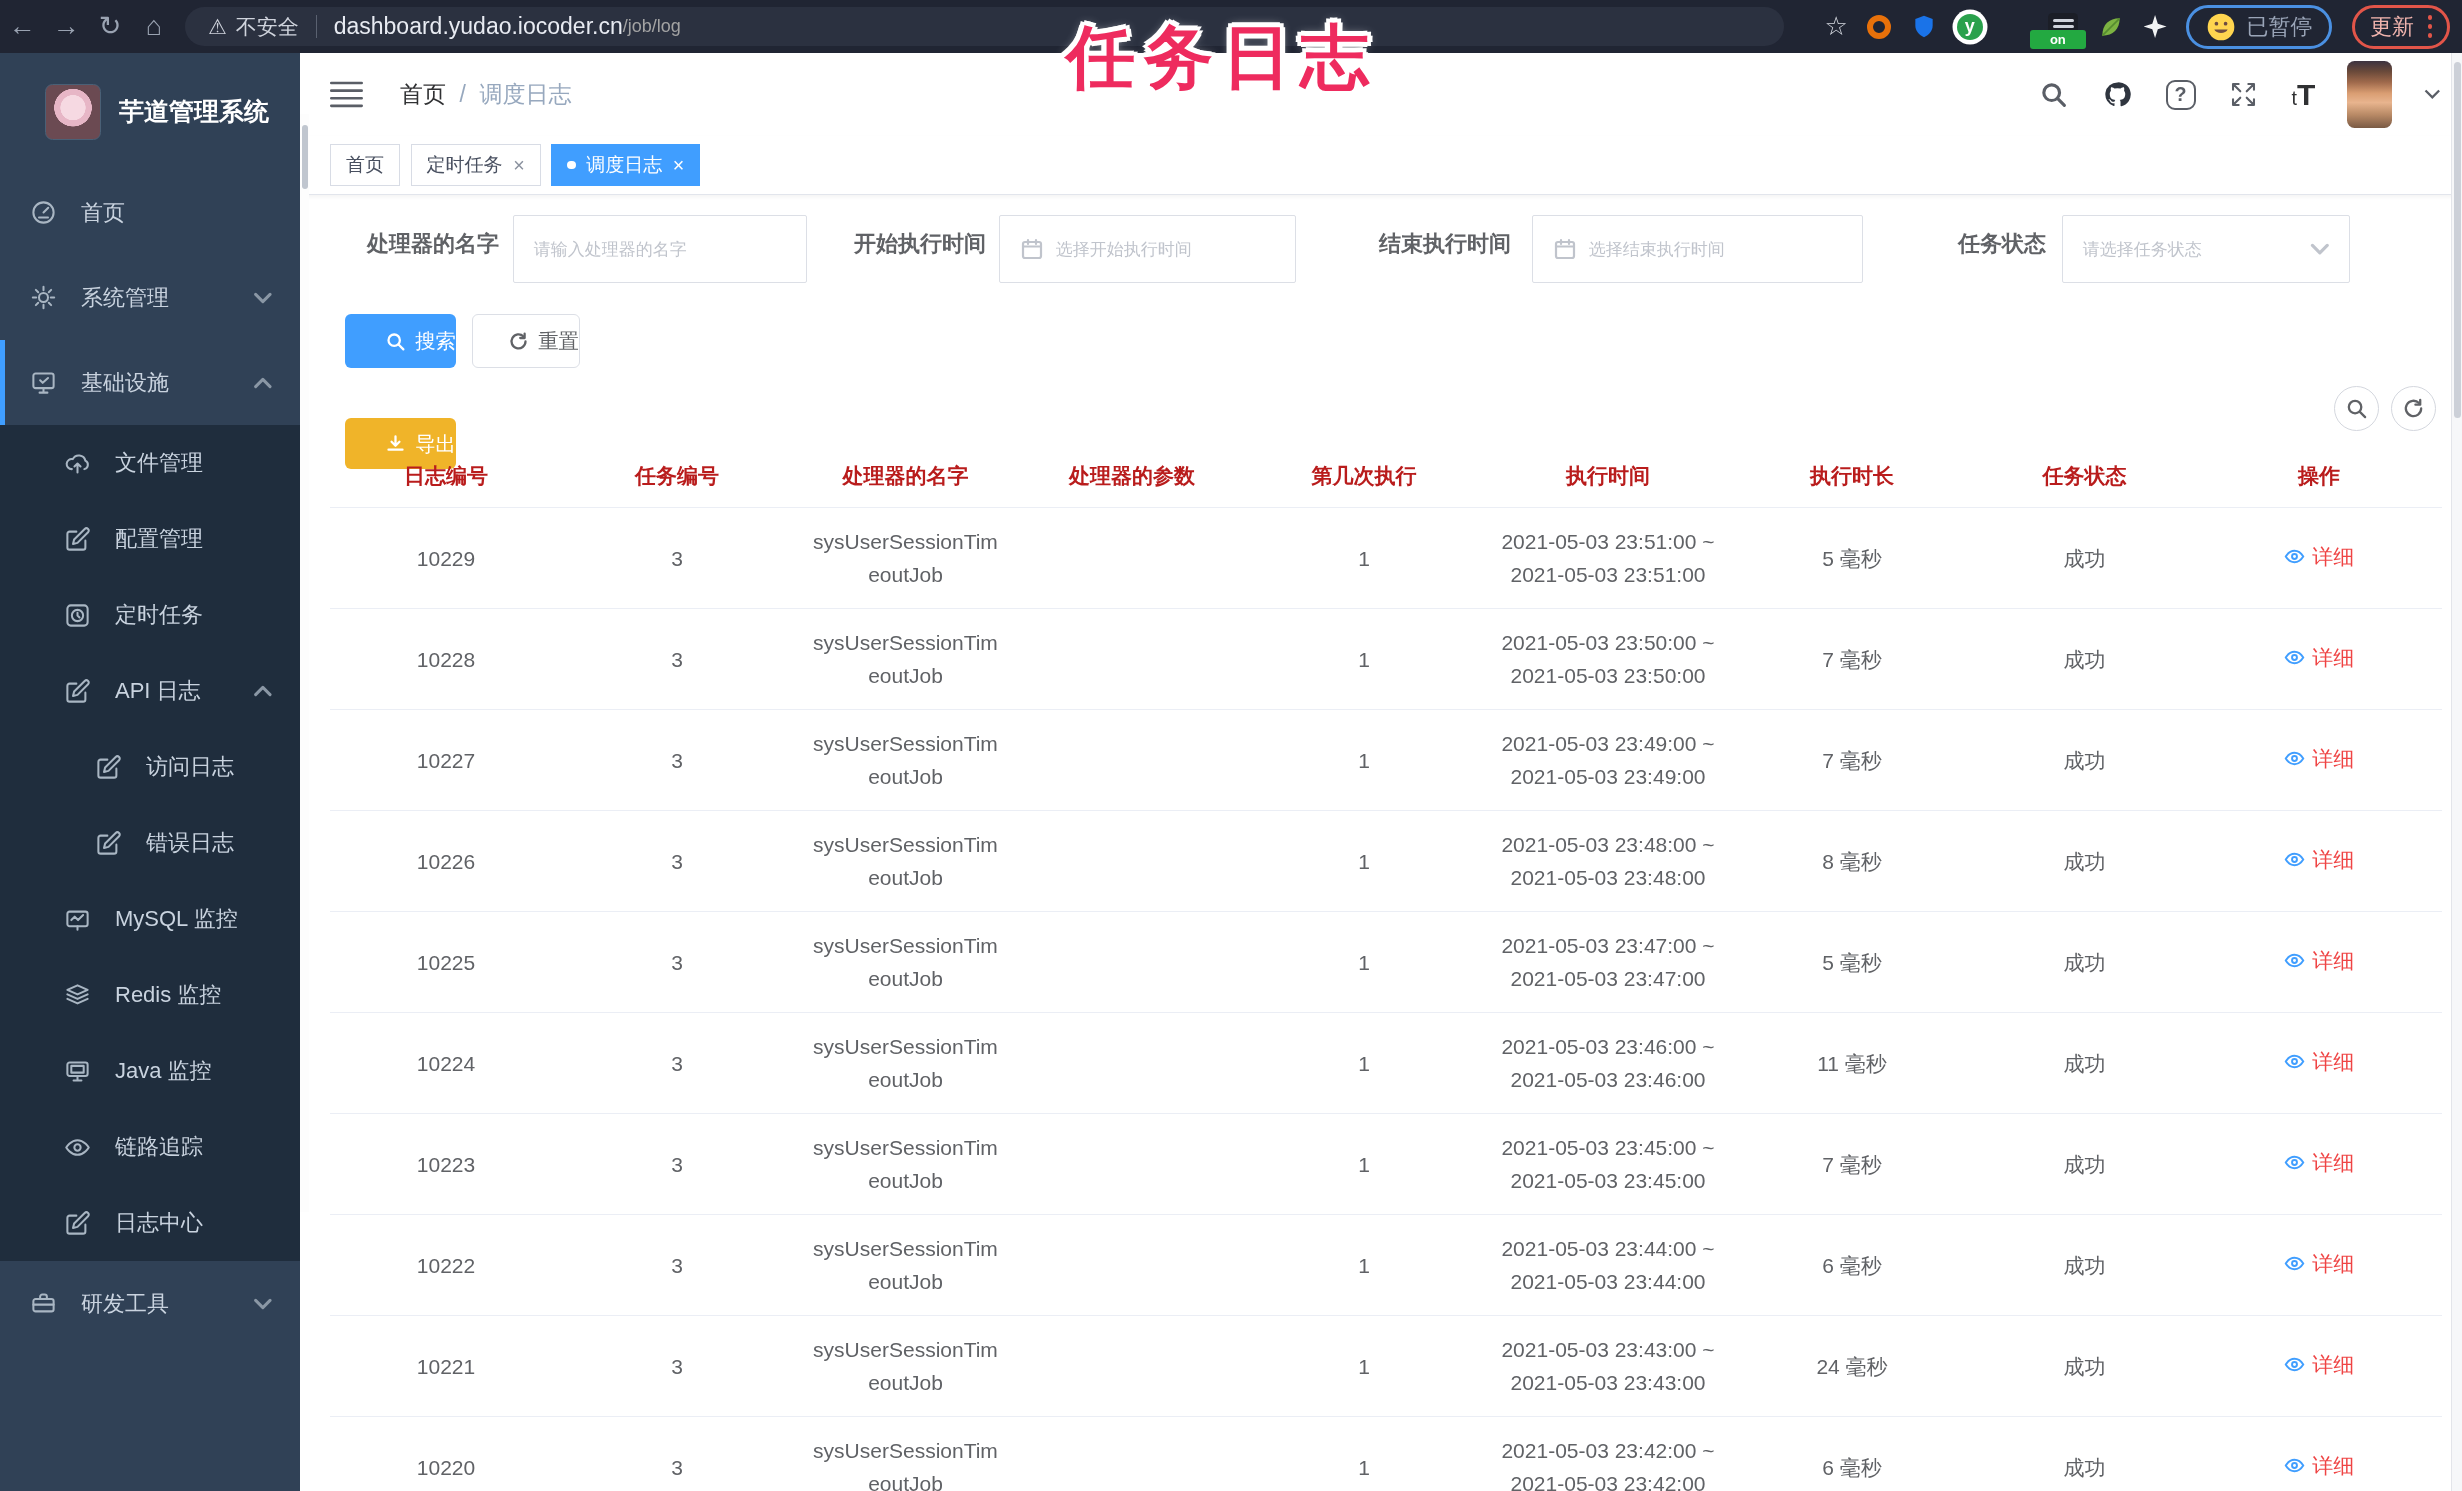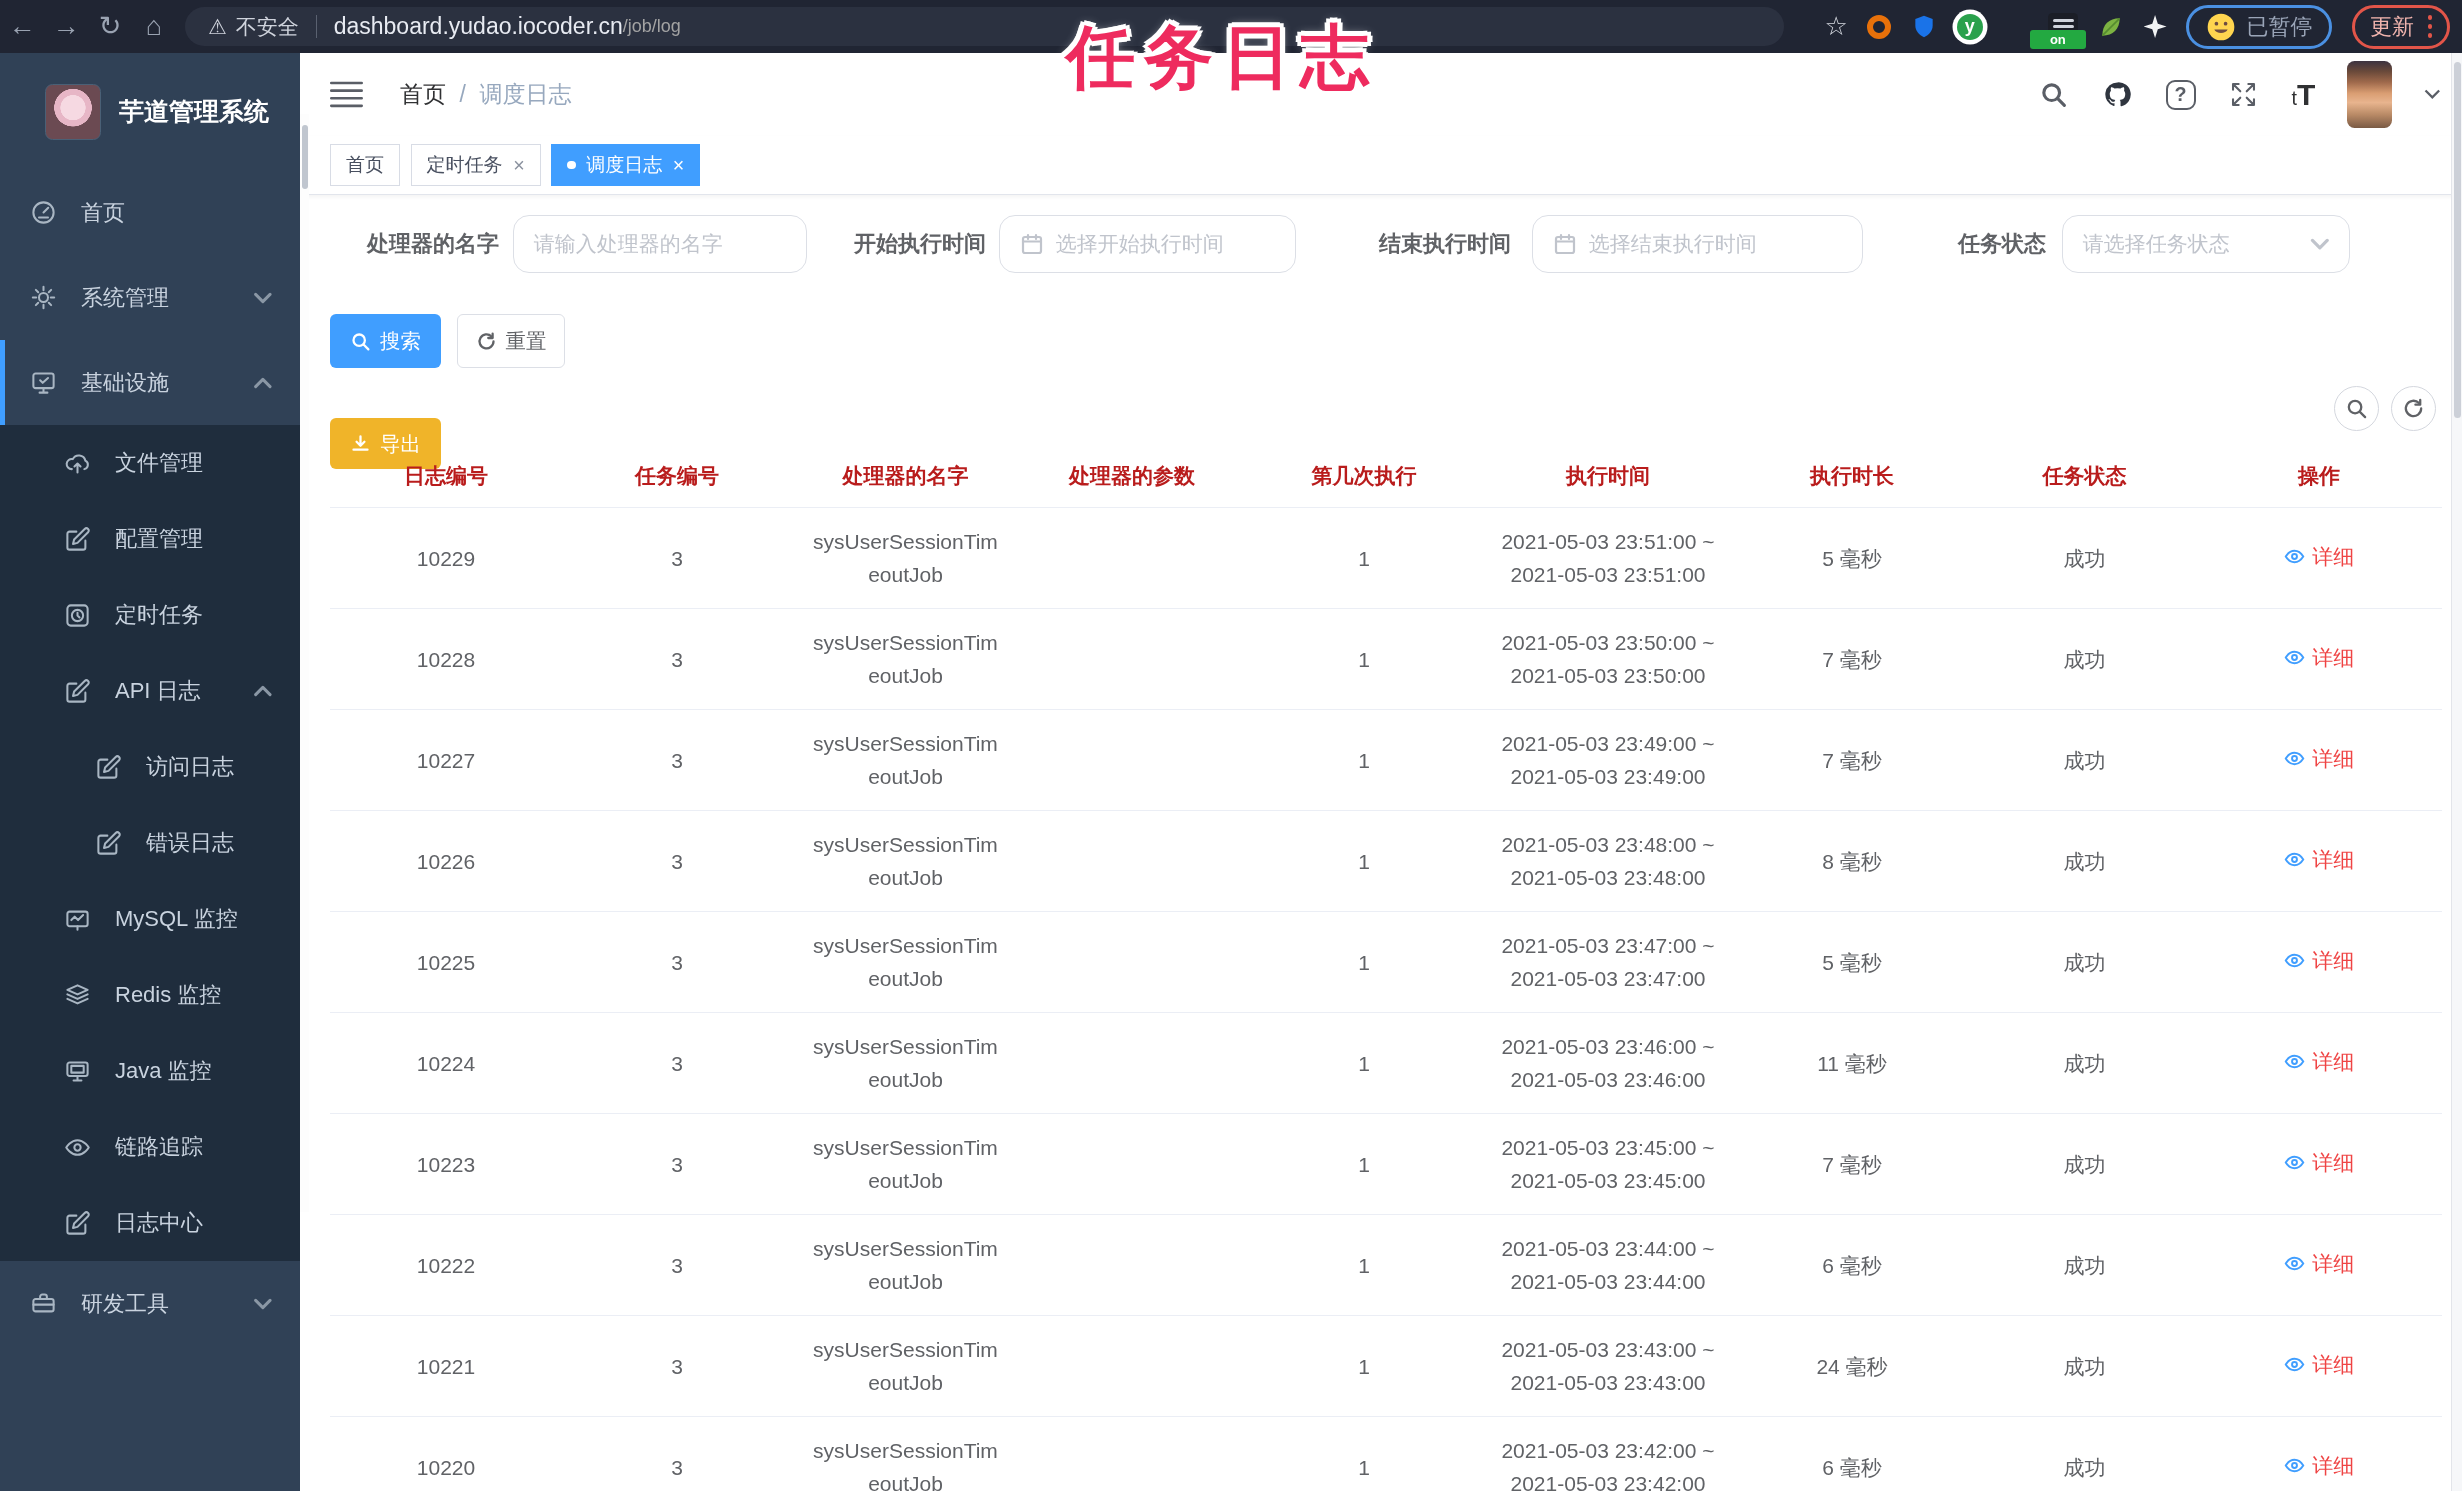--- a/index.html
+++ b/index.html
@@ -77,28 +77,28 @@
 
   .tags-bar { height:59px; border-bottom:1.5px solid #e2e5ec; box-shadow:0 2.3px 4.5px rgba(0,0,0,.05); display:flex; align-items:center; padding-left:30px; gap:10.6px; }
   .tag { height:42px; display:inline-flex; align-items:center; gap:10.6px; padding:0 15px; border:1.5px solid #d8dce5; background:#fff; font-size:19px; color:#495060; cursor:default; }
   .tag .close { font-size:19.7px; color:#8a919e; }
   .tag.active { background:#409eff; border-color:#409eff; color:#fff; }
   .tag.active .close { color:#fff; }
   .tag .dot { width:8.3px; height:8.3px; border-radius:50%; background:#fff; }
 
   .content { position:absolute; left:0; right:0; top:142px; bottom:0; }
   .flabel { position:absolute; height:58px; line-height:58px; font-size:22px; font-weight:bold; color:#606266; top:20.4px; }
-  .inp { position:absolute; top:20.4px; height:58px; border:1.5px solid #dcdfe6; border-radius:16px; background:#fff; display:flex; align-items:center; padding:0 19.7px; font-size:21px; }
+  .inp { position:absolute; top:20.4px; height:68px; border:1.5px solid #dcdfe6; border-radius:2px; background:#fff; display:flex; align-items:center; padding:0 19.7px; font-size:17px; }
   .ph { color:#c0c4cc; white-space:nowrap; }
   .inp .cal { width:24px; height:24px; margin-right:12px; flex:none; }
   .inp .cal svg { display:block; stroke:#c0c4cc; fill:none; stroke-width:2.2; stroke-linecap:round; }
   .inp .dchev { margin-left:auto; width:19.7px; height:12px; }
   .inp .dchev svg { display:block; stroke:#c0c4cc; fill:none; stroke-width:2.6; stroke-linecap:round; stroke-linejoin:round; }
 
-  .btn { position:absolute; height:54px; border-radius:6px; display:flex; align-items:center; justify-content:center; gap:9px; font-size:20.4px; cursor:default; }
+  .btn { position:absolute; height:54px; border-radius:6px; display:flex; align-items:center; justify-content:flex-end; gap:9px; font-size:20.4px; cursor:default;margin-left:15px; }
   .btn svg { display:block; width:21px; height:21px; fill:none; stroke-width:2.6; stroke-linecap:round; stroke-linejoin:round; }
   .btn-search { left:30px; top:119px; width:111px; background:#409eff; color:#fff; }
   .btn-search svg { stroke:#fff; }
   .btn-reset { left:157px; top:119px; width:108px; background:#fff; border:1.5px solid #dcdfe6; color:#606266; }
   .btn-reset svg { stroke:#606266; }
   .btn-export { left:30px; top:223px; width:111px; height:51px; background:#f0b429; color:#fff; }
   .btn-export svg { stroke:#fff; }
   .circle-btn { position:absolute; top:191px; width:45px; height:45px; border:1.5px solid #d4d7de; border-radius:50%; display:flex; align-items:center; justify-content:center; background:#fff; }
   .circle-btn svg { display:block; width:23px; height:23px; stroke:#606266; fill:none; stroke-width:2.4; stroke-linecap:round; stroke-linejoin:round; }
   .cb-search { right:83px; }

